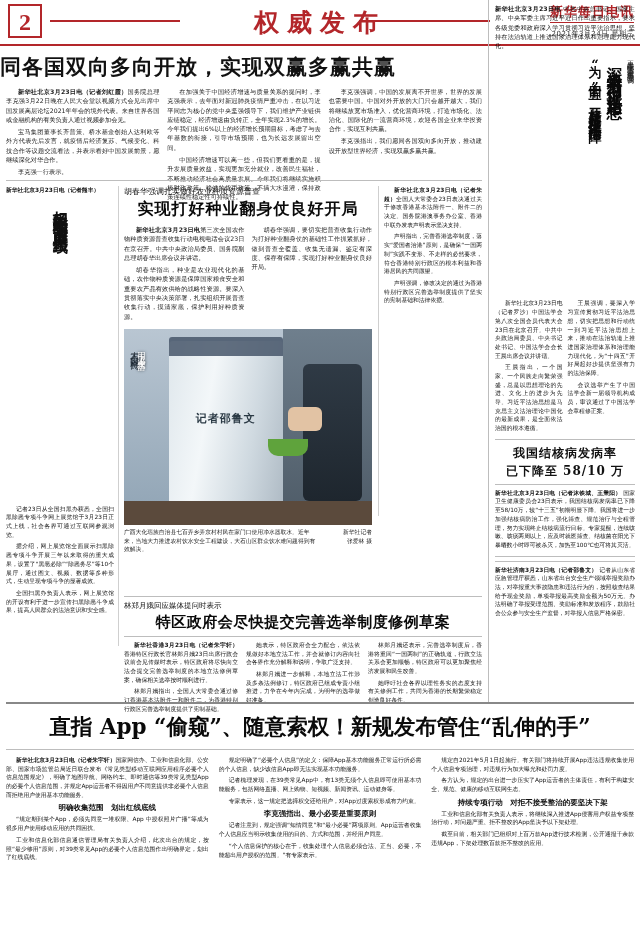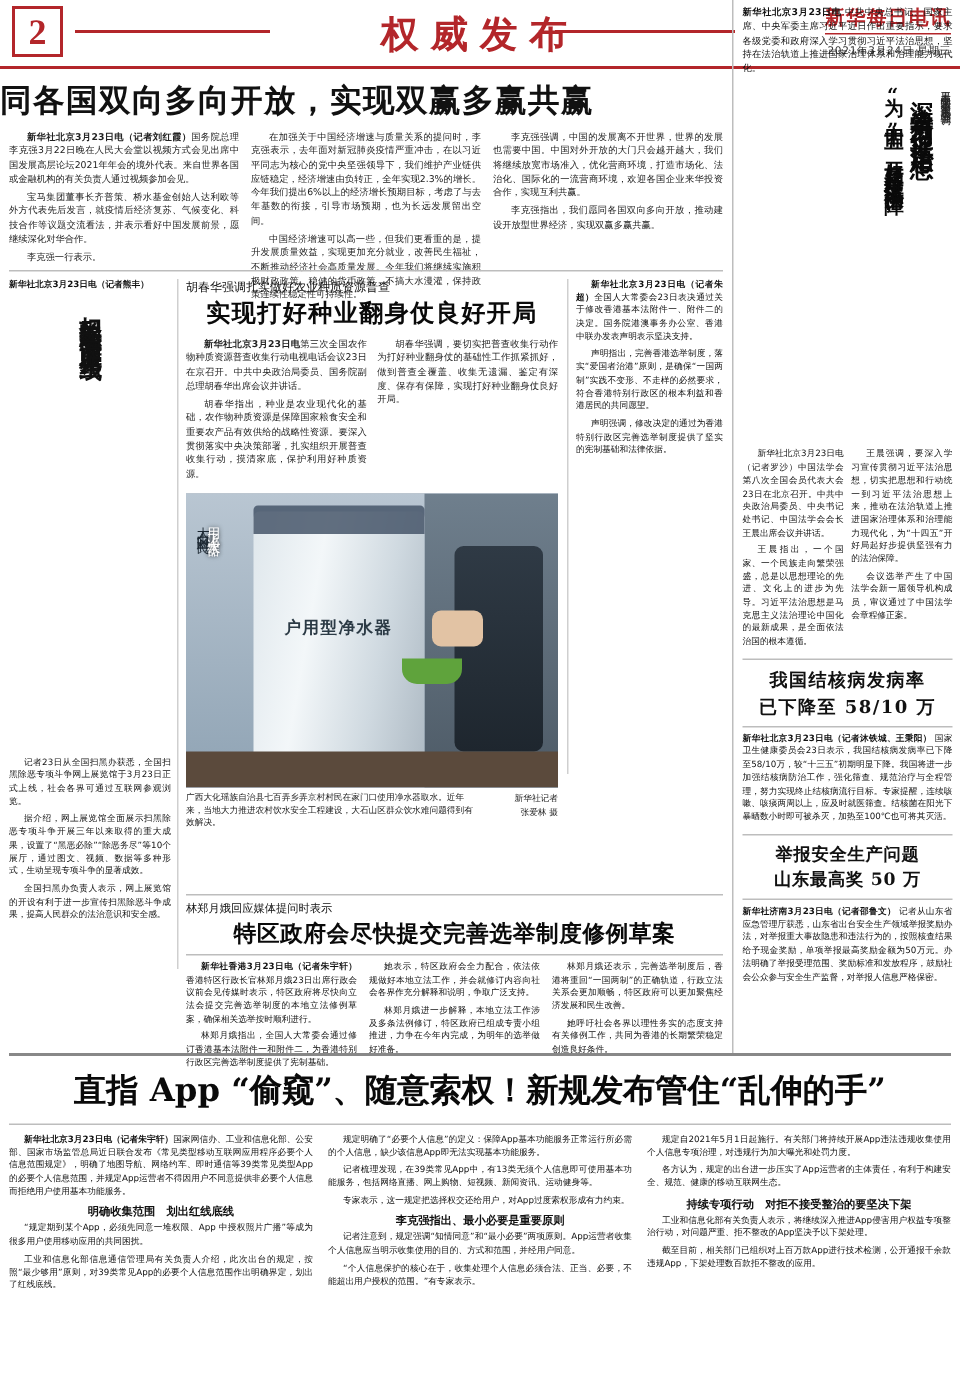--- a/index.html
+++ b/index.html
@@ -203,22 +203,20 @@
     <div class="rail-h2" style="white-space:pre-line">我国结核病发病率
 已下降至 58/10 万</div>
     <div class="hrule" style="margin:4px 0;"></div>
     <div class="tiny">
       <span style="font-weight:bold">新华社北京3月23日电（记者沐铁城、王秉阳）</span>
       <span>国家卫生健康委员会23日表示，我国结核病发病率已下降至58/10万，较“十三五”初期明显下降。我国将进一步加强结核病防治工作，强化筛查、规范治疗与全程管理，努力实现终止结核病流行目标。专家提醒，连续咳嗽、咳痰两周以上，应及时就医筛查。结核菌在阳光下暴晒数小时即可被杀灭，加热至100℃也可将其灭活。</span>
     </div>
 
     <div class="hrule" style="margin:6px 0 4px 0;"></div>
 
-    <div class="rail-h3" style="white-space:pre-line">举报安全生产问题
-山东最高奖 50 万</div>
     <div class="hrule" style="margin:4px 0;"></div>
     <div class="tiny">
       <span style="font-weight:bold">新华社济南3月23日电（记者邵鲁文）</span>
       <span>记者从山东省应急管理厅获悉，山东省出台安全生产领域举报奖励办法，对举报重大事故隐患和违法行为的，按照核查结果给予现金奖励，单项举报最高奖励金额为50万元。办法明确了举报受理范围、奖励标准和发放程序，鼓励社会公众参与安全生产监督，对举报人信息严格保密。</span>
     </div>
   </div>
 
   <div style="position:absolute; left:0; top:48px; width:488px;">
     <div class="top-headline">同各国双向多向开放，实现双赢多赢共赢</div>
 
@@ -268,21 +266,21 @@
       <div class="body-text" style="flex:1">
         <p>胡春华强调，要切实把普查收集行动作为打好种业翻身仗的基础性工作抓紧抓好，做到普查全覆盖、收集无遗漏、鉴定有深度、保存有保障，实现打好种业翻身仗良好开局。</p>
       </div>
     </div>
 
     <div class="photo" style="height:196px; margin-top:5px;">
       <div class="sky"></div>
       <div class="wall-r"></div>
       <div class="tank"></div>
       <div class="tank-top"></div>
-      <div class="tank-label">户用型净水器</div>
+      <div class="tank-label">记者邵鲁文</div>
       <div class="person"></div>
       <div class="arm"></div>
       <div class="bowl"></div>
       <div class="floor"></div>
       <div class="text-ov">用上了净水器</div>
       <div style="position:absolute; left:2%; top:8%; writing-mode:vertical-rl; text-orientation:upright; color:#1b2630; font-size:8.5px; letter-spacing:2px; height:75%;">大石山区村民</div>
     </div>
 
     <div style="display:flex; gap:6px; margin-top:3px;">
       <div class="caption" style="flex:1">广西大化瑶族自治县七百弄乡弄京村村民在家门口使用净水器取水。近年来，当地大力推进农村饮水安全工程建设，大石山区群众饮水难问题得到有效解决。</div>

